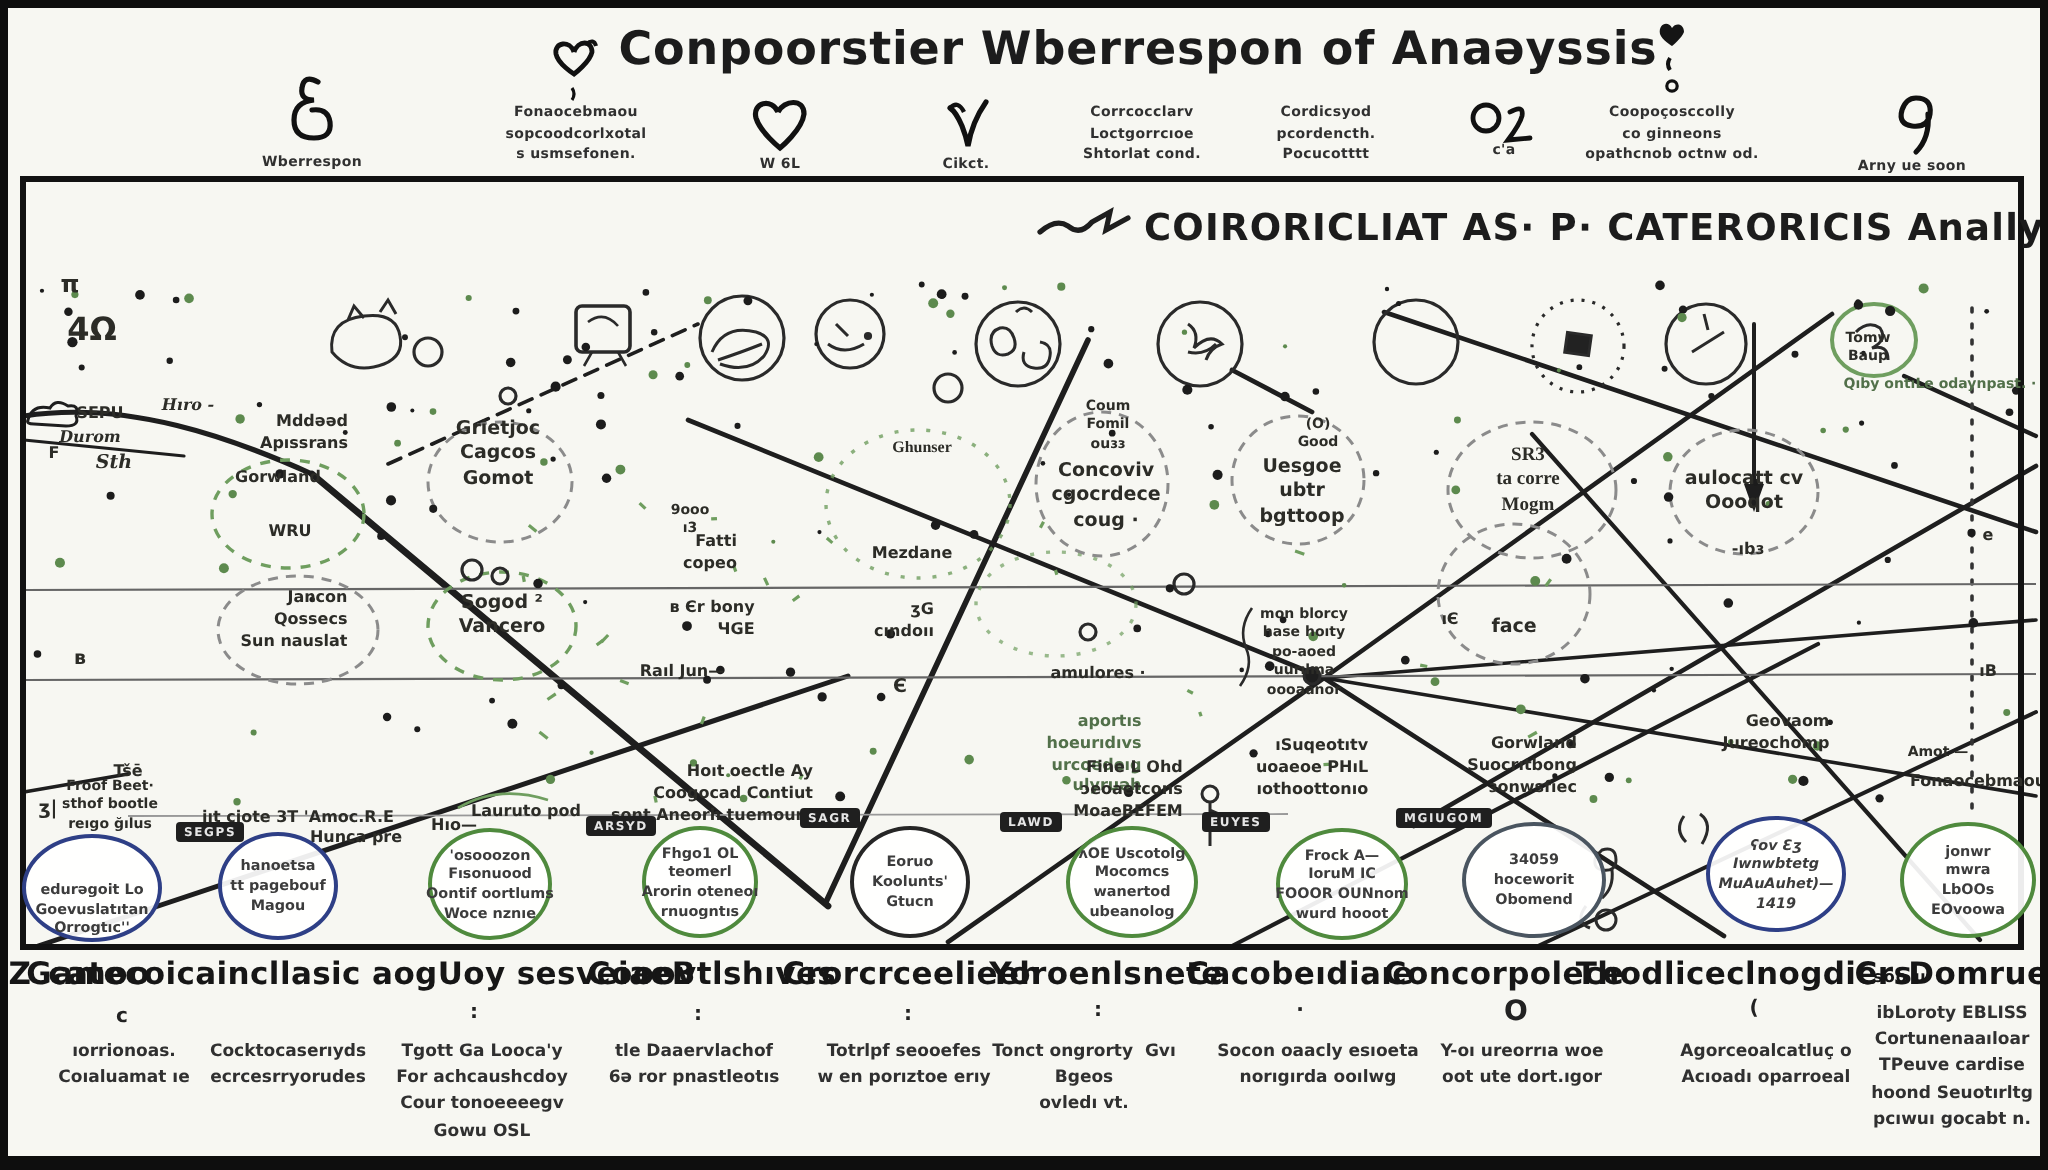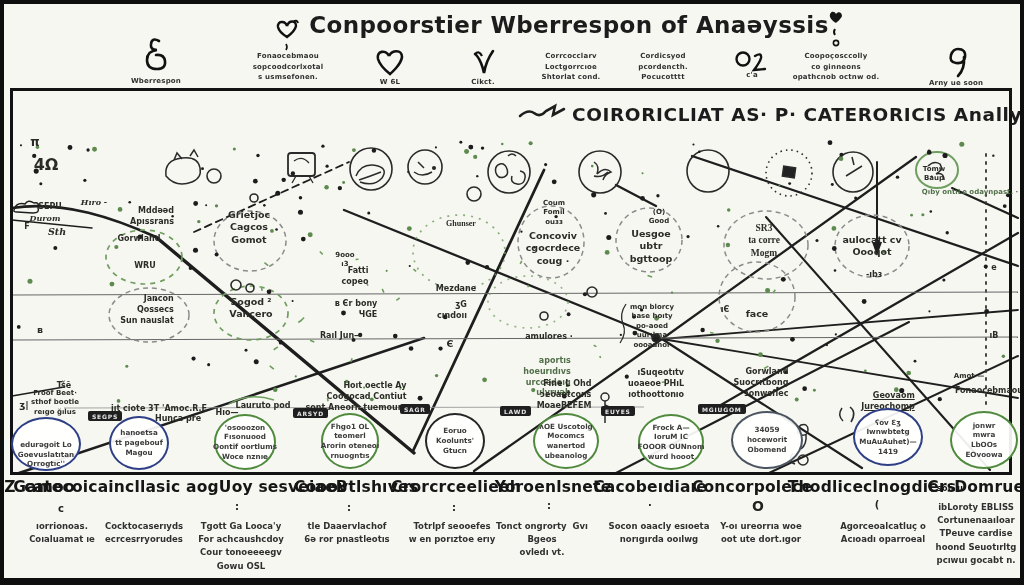--- a/index.html
+++ b/index.html
@@ -419,21 +419,21 @@
       <div class="dl xs" style="left: 143px; top: 290px;">Jancon
 Qossecs
 Sun nauslat</div>
       <div class="dl xs" style="left: 351px; top: 232px; margin-top: 30px;">Fatti
 copeo</div>
       <div class="dl xs" style="left: 352px; top: 295px;">ʙ Єr bony
 ЧGE</div>
       <div class="dl s" style="left: 36px; top: 320px;">ʙ</div>
       <div class="dl xs" style="left: 337px; top: 327px;">Raıl Jun—</div>
       <div class="dl xs" style="left: 457px; top: 215px; font-family: Liberation Serif, serif;">Ghunser</div>
-      <div class="dl xs" style="left: 452px; top: 280px;">Mezdane</div>
+      <div class="dl xs" style="left: 452px; top: 268px;">Mezdane</div>
       <div class="dl xs" style="left: 448px; top: 296px;">ʒG
 cındoıı</div>
       <div class="dl s" style="left: 446px; top: 334px;">Є</div>
       <div class="dl xxs" style="left: 550px; top: 195px;">Coum
 Fomil
 ouɜɜ</div>
       <div class="dl s" style="left: 549px; top: 226px;">Concoviv
 cgocrdece
 coug ·</div>
       <div class="dl xs" style="left: 545px; top: 328px;">amulores ·</div>
@@ -467,29 +467,29 @@
 Oooqot</div>
       <div class="dl xs" style="left: 870px; top: 266px;">-ıbɜ</div>
       <div class="dl s" style="left: 753px; top: 304px;">face</div>
       <div class="dl xs" style="left: 721px; top: 301px;">ıЄ</div>
       <div class="dl xxs" style="left: 930px; top: 161px;">Tomw
 Baup</div>
       <div class="dl xxs g" style="left: 966px; top: 154px; margin-top: 30px;">Qıby ontıLe odaynpast. ·</div>
       <div class="dl xs" style="left: 757px; top: 363px;">Gorwland
 Suocrıtbong
 ɜonwsfıec</div>
-      <div class="dl xs" style="left: 884px; top: 387px; text-decoration: underline;">Geovaom
+      <div class="dl xs" style="left: 884px; top: 352px;">Geovaom
 Jureochomp</div>
       <div class="dl xs" style="left: 985px; top: 382px;">Fonaocebmaou</div>
       <div class="dl xxs" style="left: 965px; top: 368px;">Amot —</div>
       <div class="dl xs" style="left: 990px; top: 327px;">ıB</div>
       <div class="dl xs" style="left: 990px; top: 259px;">e</div>
       <div class="dl xs" style="left: 259px; top: 397px;">Lauruto pod</div>
       <div class="dl xs" style="left: 223px; top: 404px;">Hıo—</div>
-      <div class="dl xs" style="left: 155px; top: 400px;">jıt ciote 3T 'Amoc.R.E</div>
+      <div class="dl xs" style="left: 145px; top: 400px;">jıt ciote 3T 'Amoc.R.E</div>
       <div class="dl xs" style="left: 174px; top: 410px;">Hunca pre</div>
       <div class="dl xs" style="left: 60px; top: 377px;">Tšē</div>
       <div class="dl xxs" style="left: 51px; top: 385px;">Froof Beet·
 sthof bootle
 reıgo ğılus</div>
       <div class="dl s" style="left: 20px; top: 395px;">ʒ|</div>
     </div>
   <div id="diagram-badges">
       <div class="badge" style="left: 84px; top: 407px;">SEGPS</div>
       <div class="badge" style="left: 289px; top: 404px;">ARSYD</div>
@@ -536,21 +536,21 @@
         <div class="bc-text">Frock A—
 IoruM IC
 FOOOR OUNnom
 wurd hooot</div>
       </div>
       <div class="bcircle" style="left: 727px; top: 407px; width: 72px; height: 58px; border: 2.5px solid rgb(74, 85, 96);">
         <div class="bc-text">34059
 hoceworit
 Obomend</div>
       </div>
-      <div class="bcircle" style="left: 849px; top: 404px; width: 70px; height: 58px; border: 2.5px solid rgb(46, 63, 134);">
+      <div class="bcircle" style="left: 849px; top: 404px; width: 70px; height: 58px; border: 2.5px solid rgb(46, 63, 134); font-style: italic;">
         <div class="bc-text">ʕov Ɛʒ
 Iwnwbtetg
 MuAuAuhet)—
 1419</div>
       </div>
       <div class="bcircle" style="left: 946px; top: 407px; width: 68px; height: 58px; border: 2.5px solid rgb(79, 138, 61);">
         <div class="bc-text">jonwr
 mwra
 LbOOs
 EOvoowa</div>

